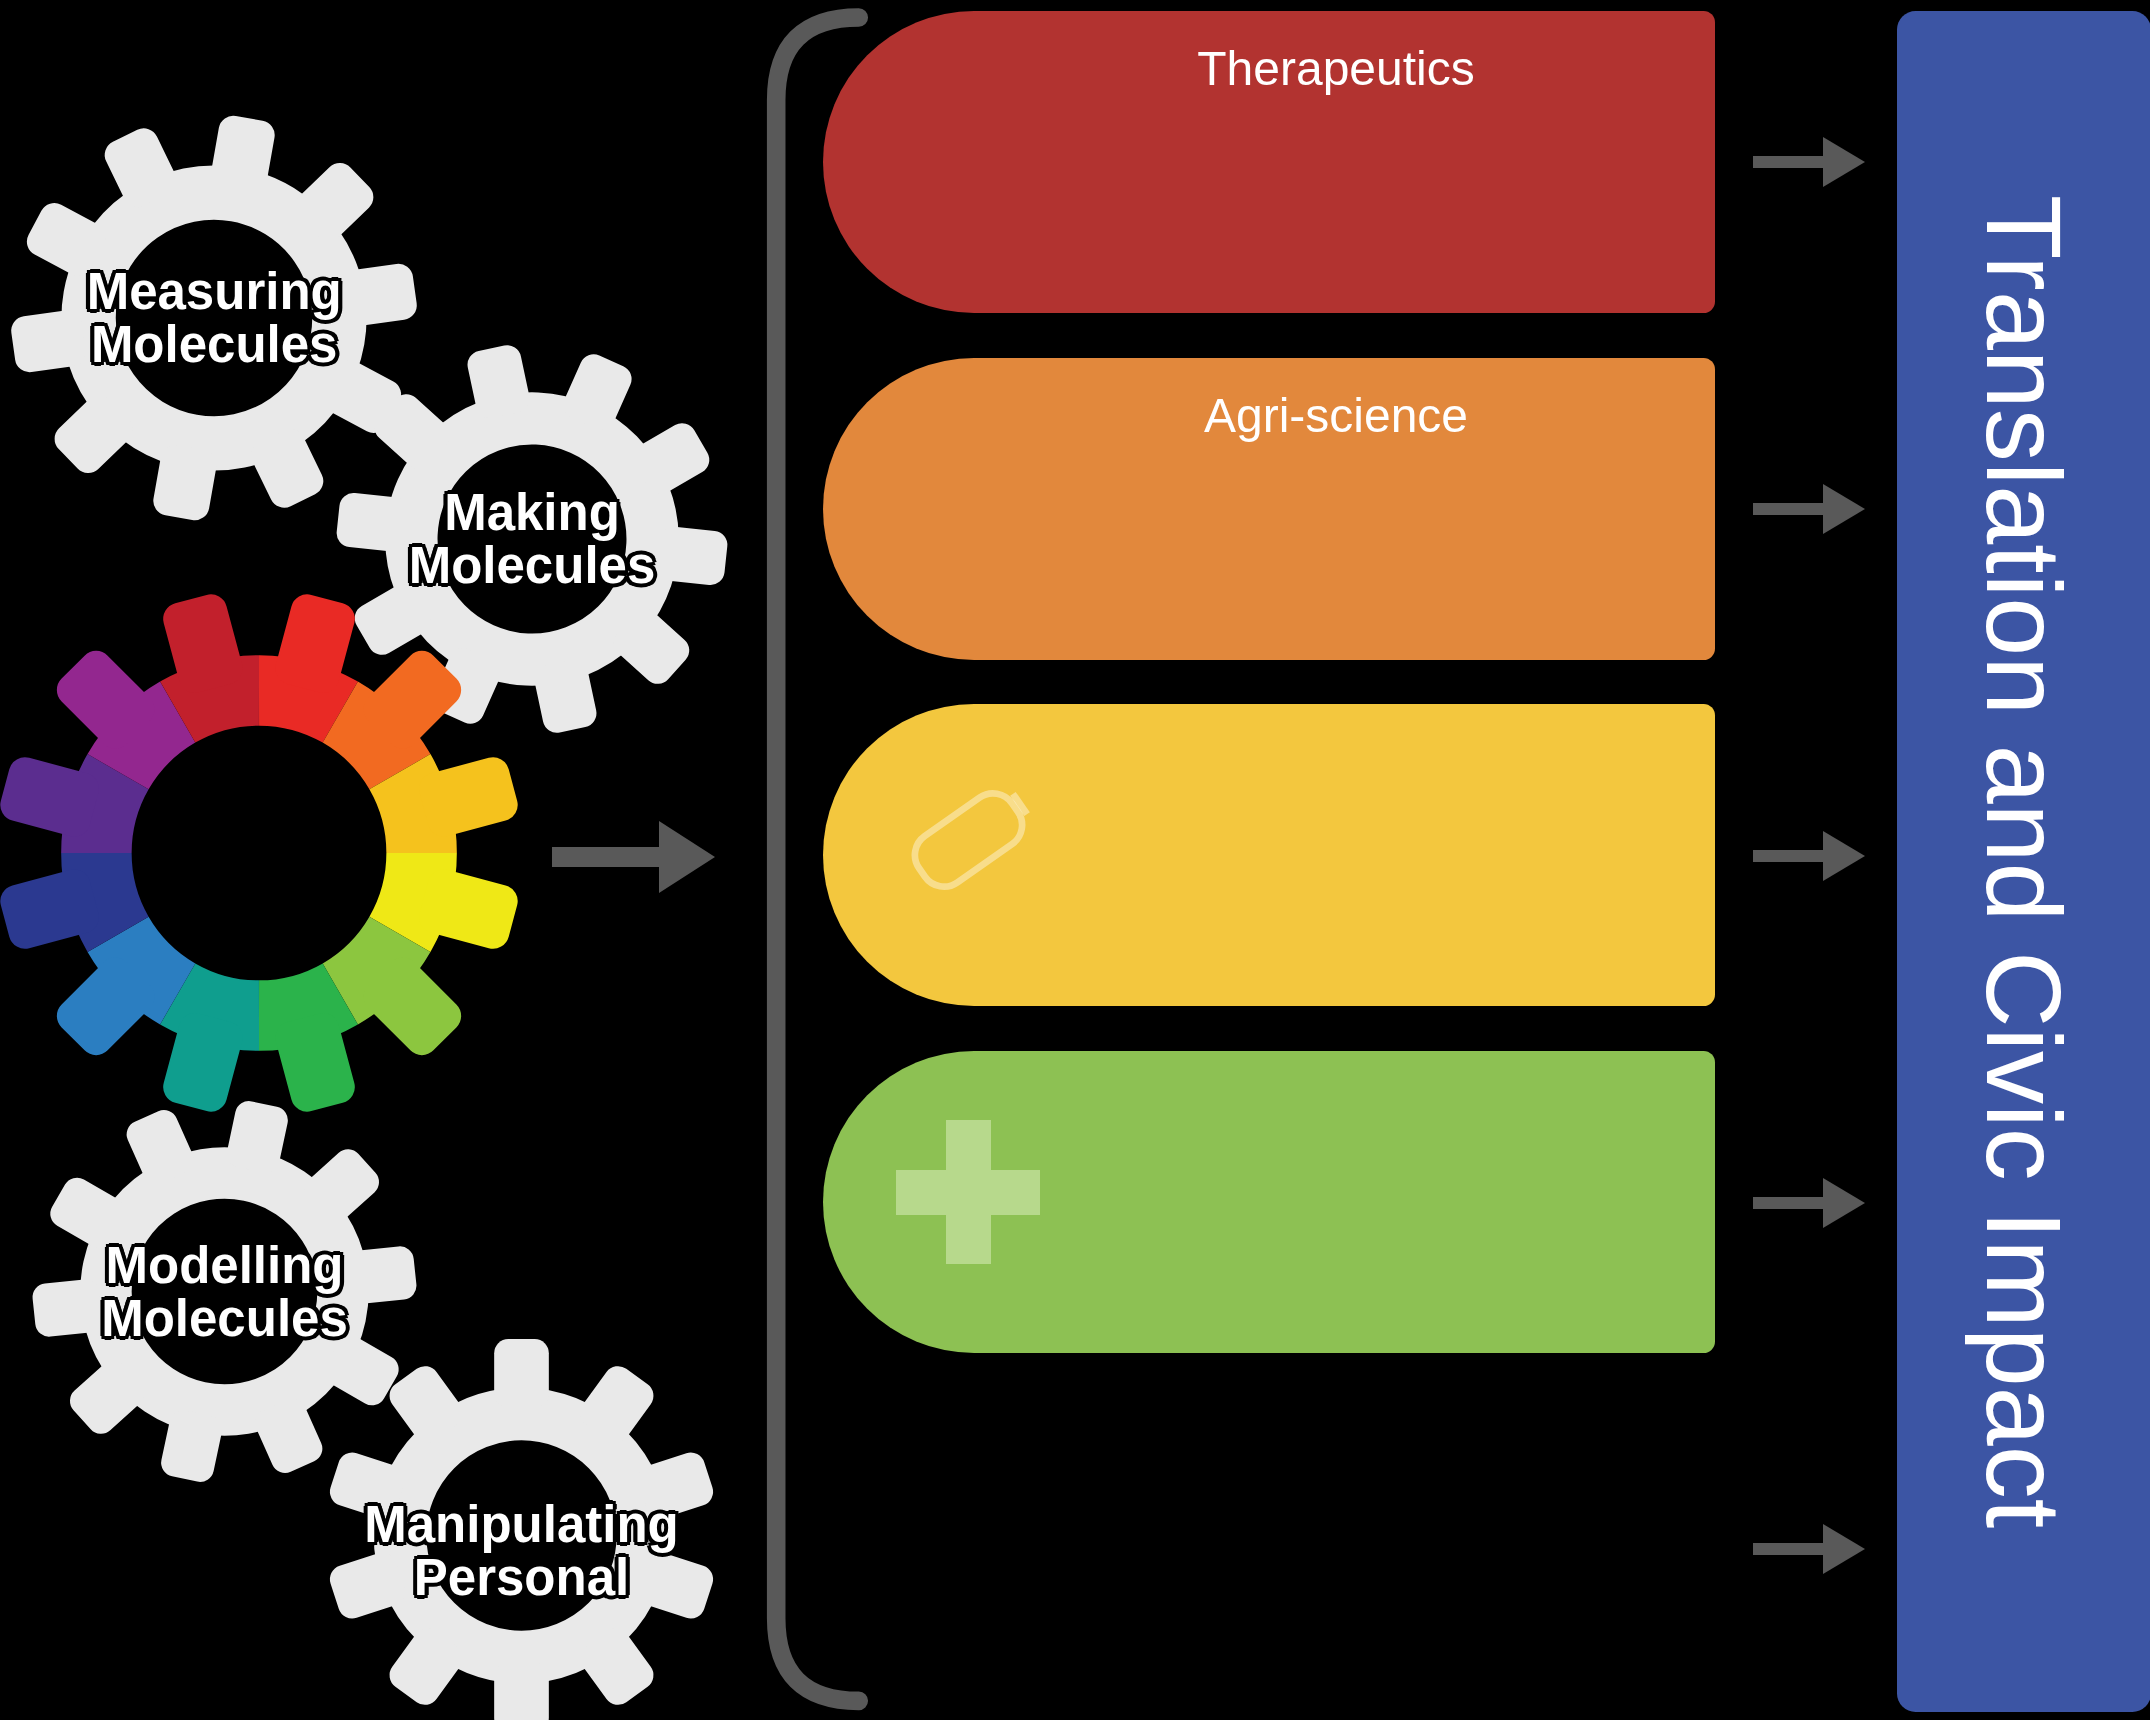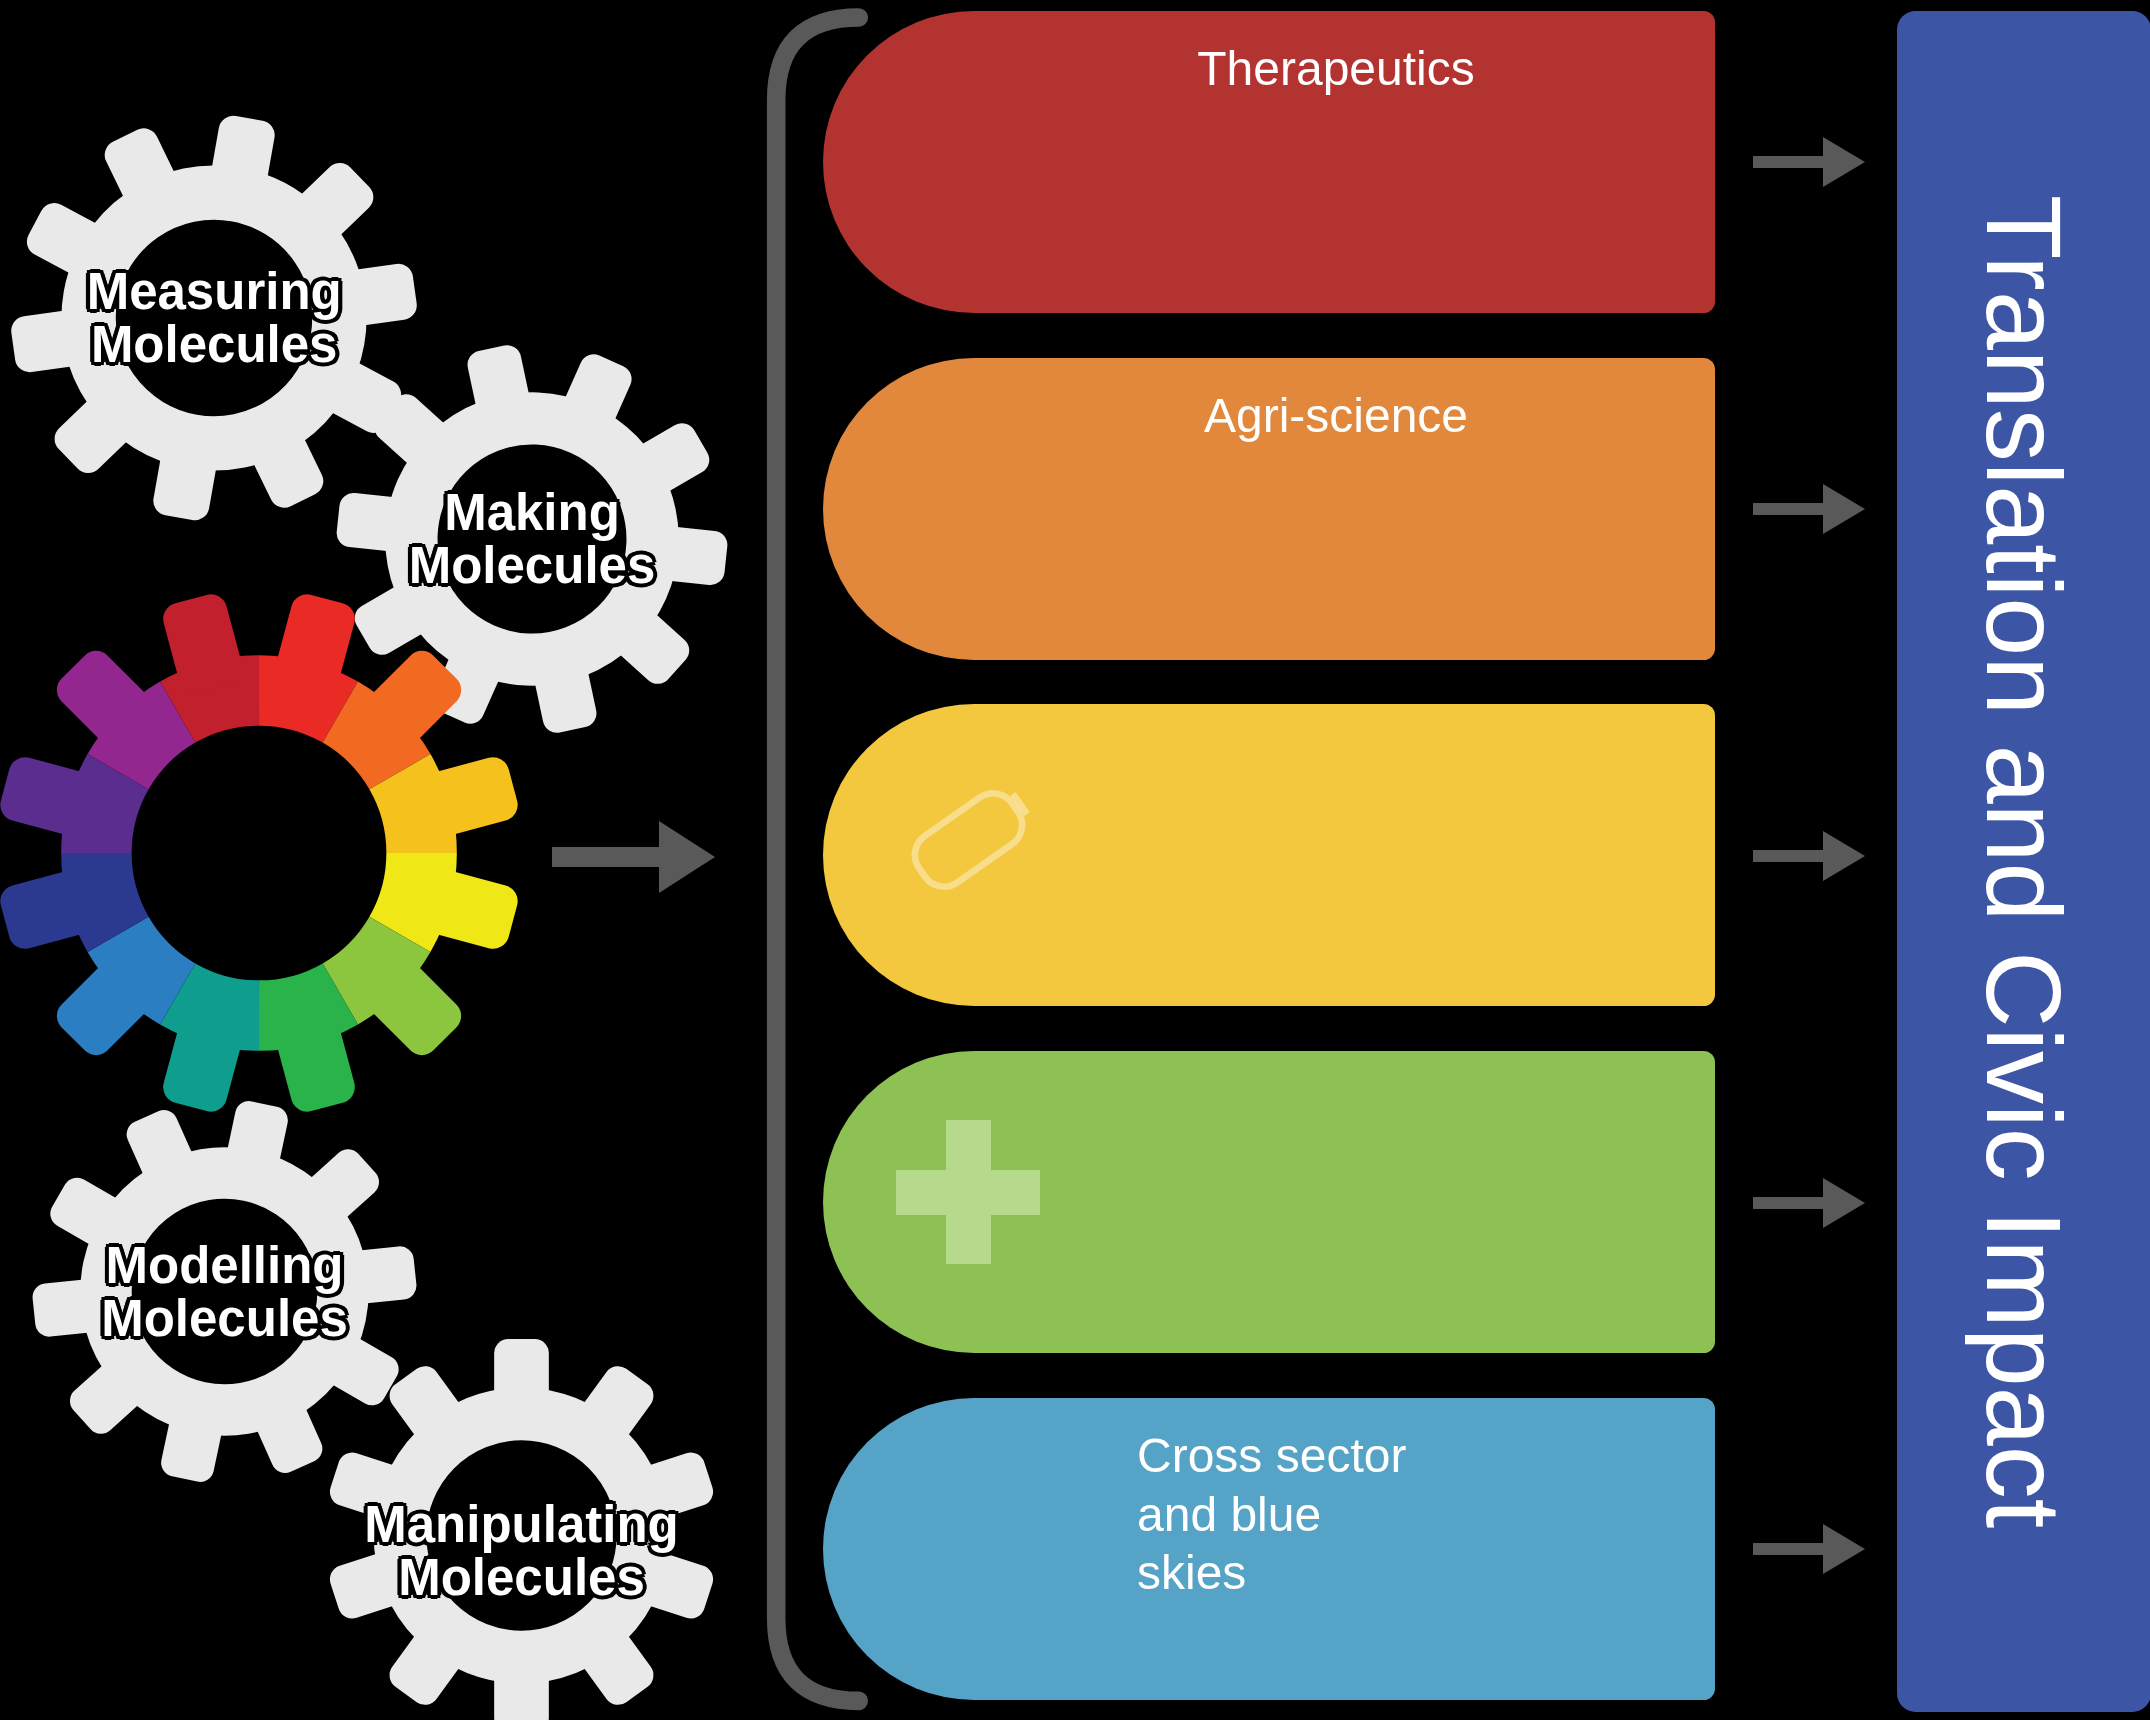--- a/index.html
+++ b/index.html
@@ -197,21 +197,21 @@
         <rect x="86.5" y="3" width="27" height="34" rx="7" transform="rotate(108 100 100)"></rect>
         <rect x="86.5" y="3" width="27" height="34" rx="7" transform="rotate(144 100 100)"></rect>
         <rect x="86.5" y="3" width="27" height="34" rx="7" transform="rotate(180 100 100)"></rect>
         <rect x="86.5" y="3" width="27" height="34" rx="7" transform="rotate(216 100 100)"></rect>
         <rect x="86.5" y="3" width="27" height="34" rx="7" transform="rotate(252 100 100)"></rect>
         <rect x="86.5" y="3" width="27" height="34" rx="7" transform="rotate(288 100 100)"></rect>
         <rect x="86.5" y="3" width="27" height="34" rx="7" transform="rotate(324 100 100)"></rect>
       </g>
     </svg>
     <div class="gear-label lower">Manipulating
-Molecules</div>
+Personal</div>
   </div>
 
   <div class="arrow big-arrow">
     <div class="shaft"></div>
     <div class="head"></div>
   </div>
 
   <svg class="bracket-layer" width="2151" height="1721" viewBox="0 0 4168 3335">
     <path d="M1664 34 Q1504 34 1504 194 L1504 3136 Q1504 3296 1664 3296" fill="none" stroke="#595959" stroke-width="36" stroke-linecap="round"></path>
   </svg>
@@ -233,25 +233,20 @@
     </svg>
   </div>
 
   <div class="pill" style="top: 1051px; background-color: rgb(141, 193, 83);">
     <div class="plus-icon">
       <div class="bar-v" style="background-color: rgb(183, 217, 140);"></div>
       <div class="bar-h" style="background-color: rgb(183, 217, 140);"></div>
     </div>
   </div>
 
-  <div class="pill" style="top: 1398px; background-color: rgb(85, 163, 198);">
-    <div class="pill-label left-aligned">Cross sector
-and blue
-skies</div>
-  </div>
 
   <div class="arrow sector-arrow" style="top:137px">
     <div class="shaft"></div>
     <div class="head"></div>
   </div>
   <div class="arrow sector-arrow" style="top:484px">
     <div class="shaft"></div>
     <div class="head"></div>
   </div>
   <div class="arrow sector-arrow" style="top:831px">

